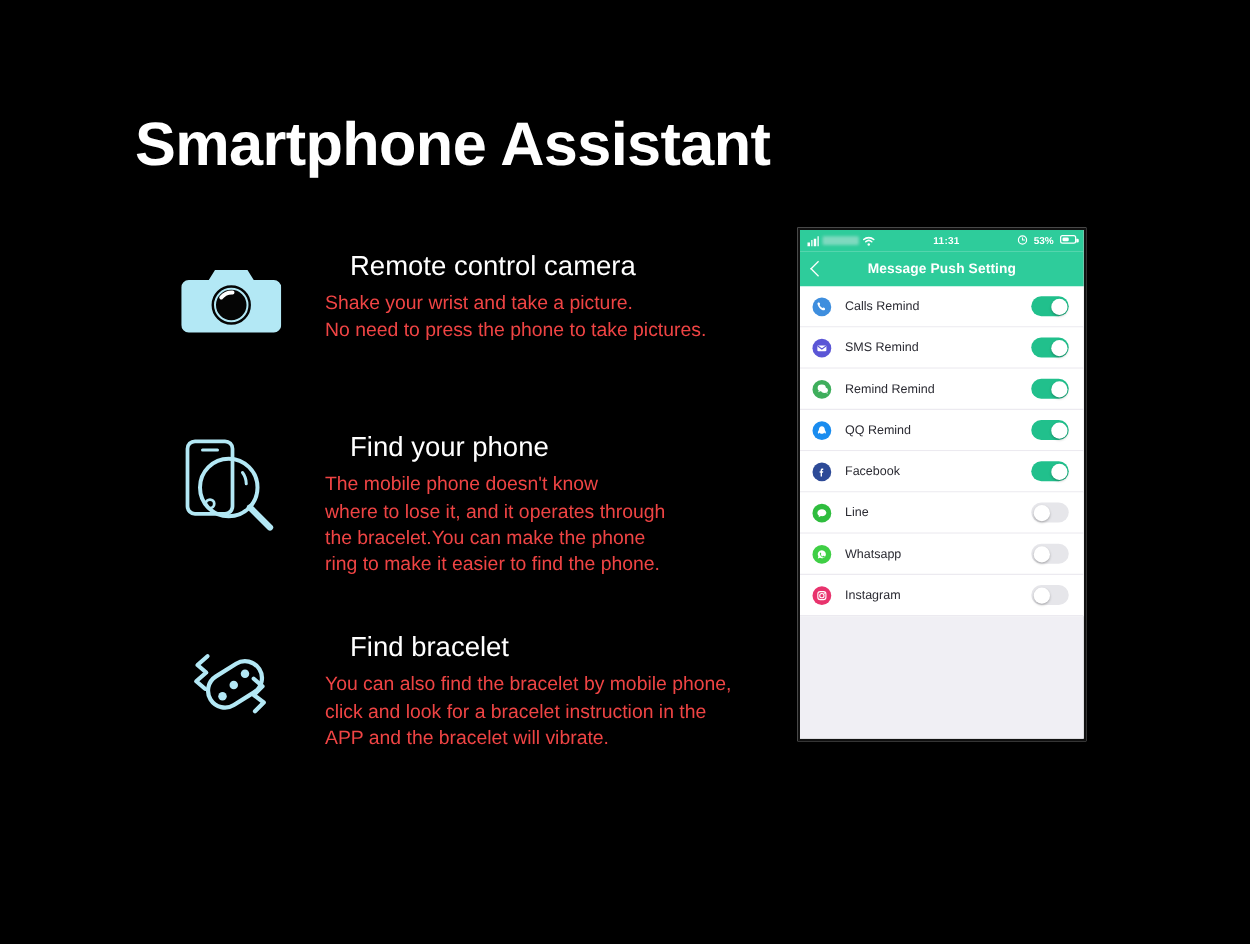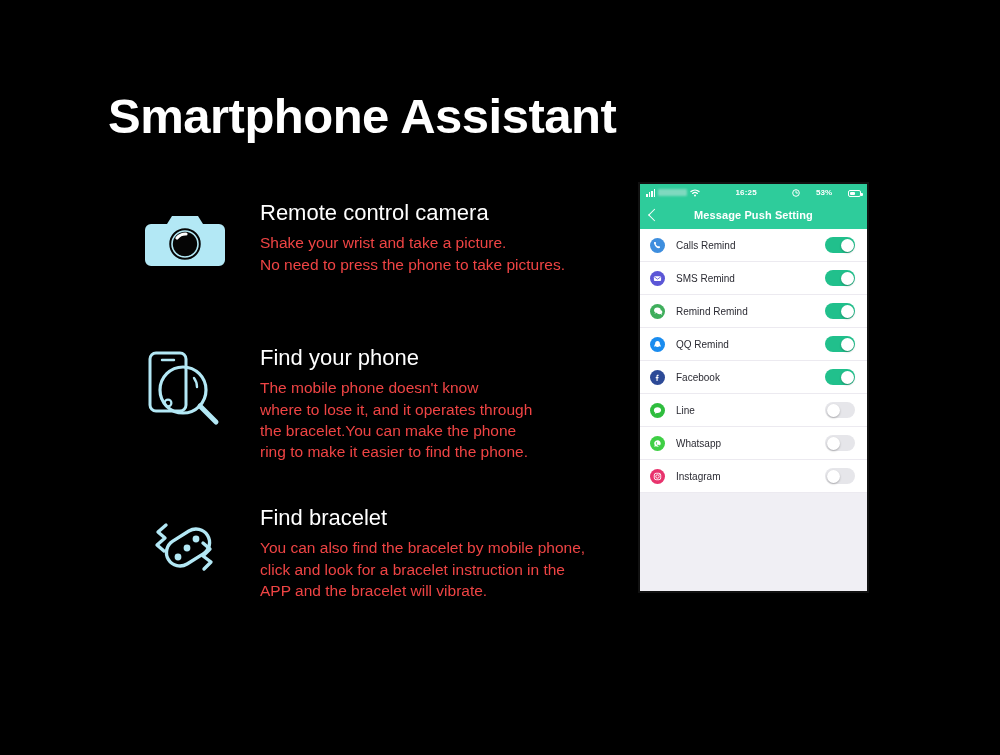--- a/index.html
+++ b/index.html
@@ -30,20 +30,21 @@
     display: flex; align-items: center; justify-content: center;
   }
   .feature-text { margin-left: 32px; padding-top: 2px; }
   .feature-head {
     font-size: 22px;
     color: #ffffff;
     font-weight: normal;
     line-height: 1.15;
     margin-bottom: 7px;
     white-space: nowrap;
+    margin-left: 20px;
   }
   .feature-body {
     font-size: 15.5px;
     color: #ef4444;
     line-height: 1.38;
     white-space: pre-line;
   }
 
   #feature-camera  { left: 142px; top: 198px; }
   #feature-find-phone { left: 142px; top: 343px; }
@@ -68,21 +69,21 @@
     background: #2ecc9b;
     display: flex; align-items: center;
     padding: 0 6px;
     color: #ffffff;
     font-size: 8px;
     font-weight: bold;
     flex: 0 0 17px;
   }
   .sb-left { display: flex; align-items: center; gap: 3px; }
   .sb-center { flex: 1; text-align: center; letter-spacing: 0.2px; }
-  .sb-right { display: flex; align-items: flex-end; gap: 16px; }
+  .sb-right { display: flex; align-items: flex-start; gap: 5px; }
   .bars { display: flex; align-items: flex-end; gap: 1px; height: 8px; }
   .bars i { display: block; width: 1.6px; background: #ffffff; }
   .bars i:nth-child(1){ height: 3px; }
   .bars i:nth-child(2){ height: 4.5px; }
   .bars i:nth-child(3){ height: 6px; }
   .bars i:nth-child(4){ height: 7.5px; }
   .carrier-blur {
     width: 29px; height: 7px;
     background: #7fd9bf;
     filter: blur(1.1px);
@@ -249,21 +250,21 @@
             <i></i>
             <i></i>
           </span>
         <span class="carrier-blur"></span>
         <svg width="10" height="8" viewBox="0 0 10 8">
           <path d="M1 2.6a6 6 0 0 1 8 0" fill="none" stroke="#fff" stroke-width="1.3" stroke-linecap="round"></path>
           <path d="M2.6 4.4a3.6 3.6 0 0 1 4.8 0" fill="none" stroke="#fff" stroke-width="1.3" stroke-linecap="round"></path>
           <circle cx="5" cy="6.6" r="1" fill="#fff"></circle>
         </svg>
       </div>
-      <div class="sb-center">16:25</div>
+      <div class="sb-center">11:31</div>
       <div class="sb-right">
         <svg width="8" height="8" viewBox="0 0 8 8">
           <circle cx="4" cy="4" r="3.3" fill="none" stroke="#fff" stroke-width="1"></circle>
           <path d="M4 2.2V4h1.6" fill="none" stroke="#fff" stroke-width="0.9" stroke-linecap="round"></path>
         </svg>
         <span>53%</span>
         <span class="battery">
             <span></span>
           </span>
       </div>

